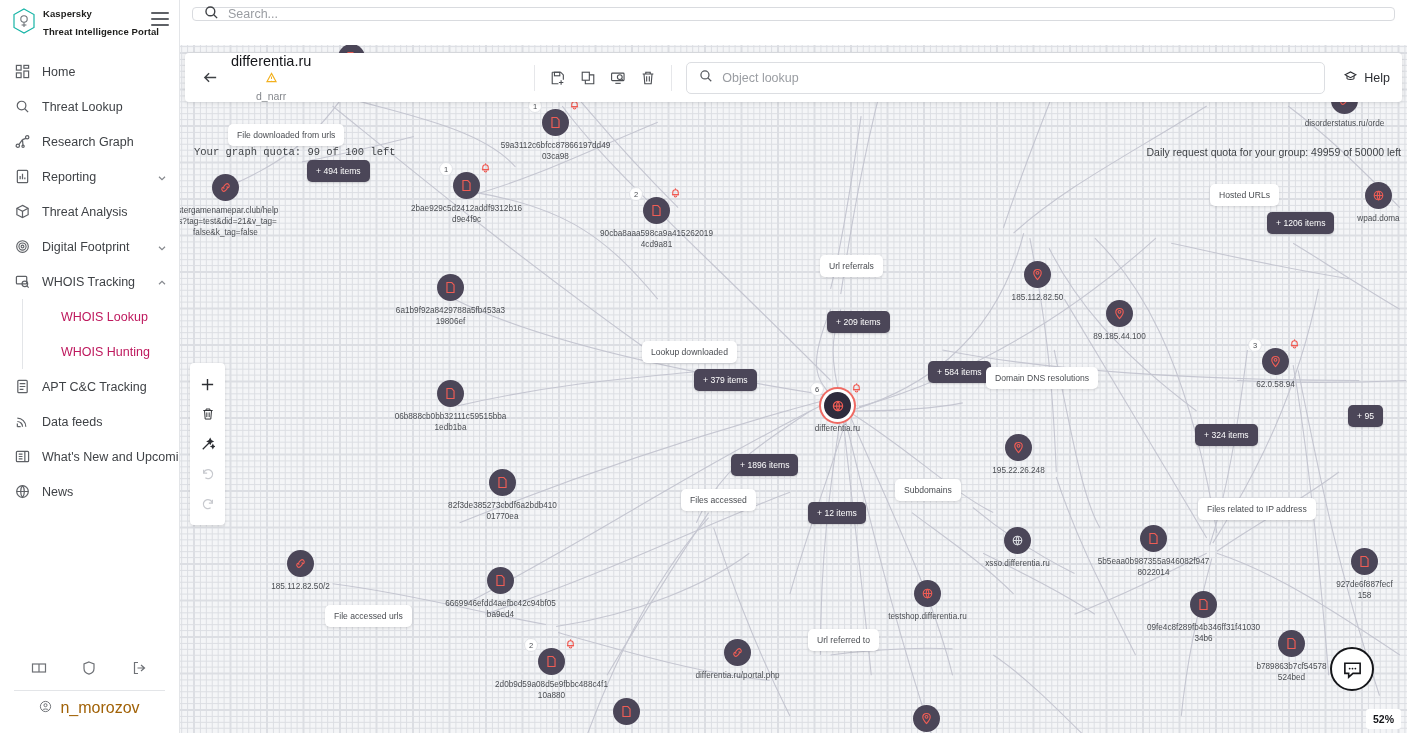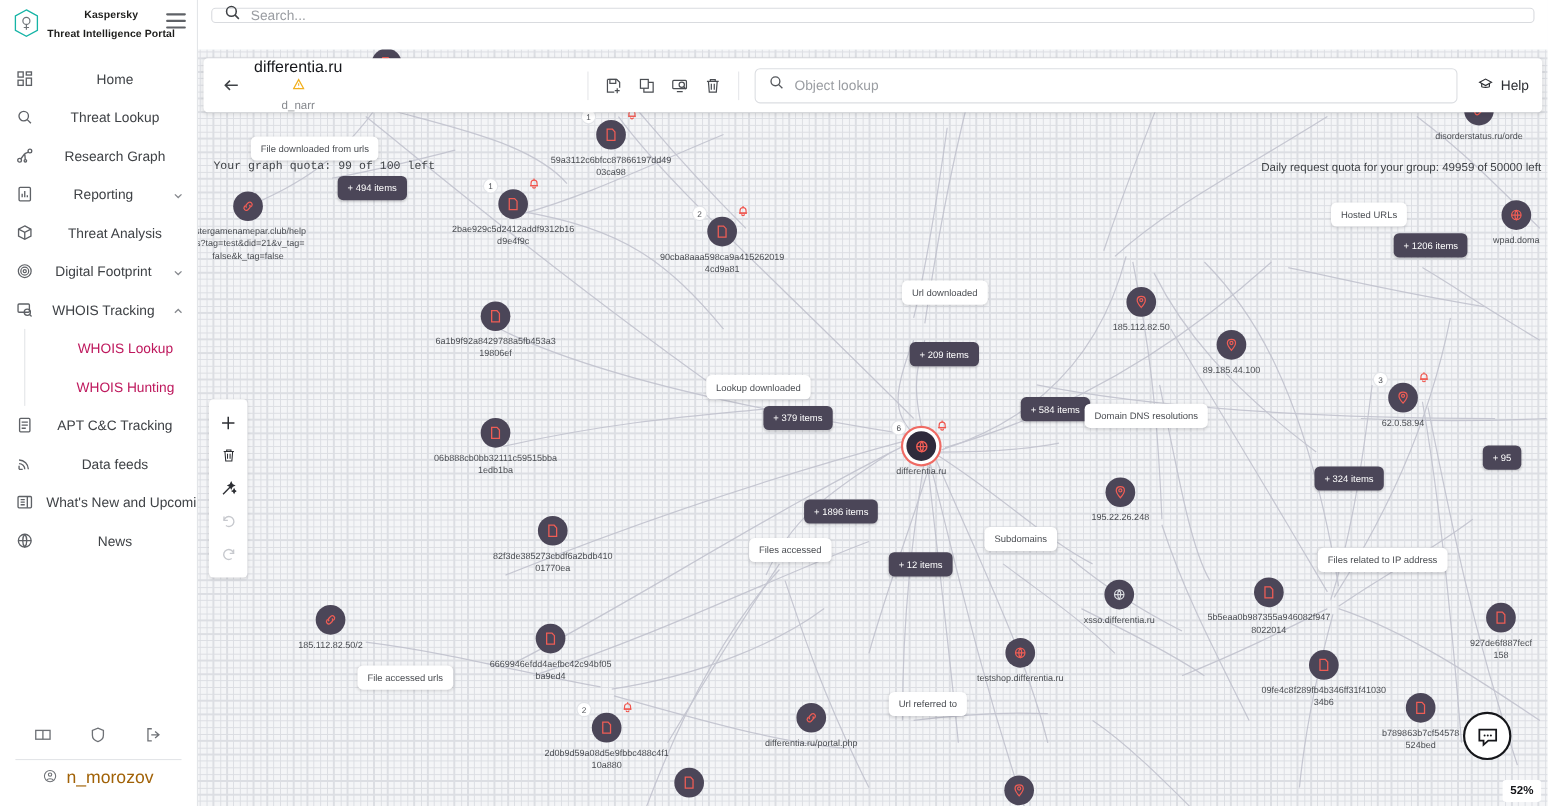--- a/index.html
+++ b/index.html
@@ -12,21 +12,20 @@
   .app { display: flex; width: 1407px; height: 733px; position: relative; }
 
   
   .sidebar {
     width: 180px; height: 733px;
     background: #fff;
     border-right: 1px solid #e3e5e8;
     display: flex; flex-direction: column;
     flex: 0 0 180px;
     position: relative;
-    text-align: center;
   }
   .brand {
     display: flex; align-items: center; gap: 7px;
     padding: 8px 10px 10px 12px;
     height: 44px;
   }
   .brand-logo { width: 24px; height: 26px; flex: 0 0 24px; }
   .brand-text { line-height: 1.15; }
   .brand-line1 { font-size: 9.5px; font-weight: bold; color: #1d1d1b; letter-spacing: .1px;}
   .brand-line2 { font-size: 9.5px; font-weight: bold; color: #1d1d1b; letter-spacing: .1px;}
@@ -858,21 +857,21 @@
           <div class="pill" style="left: 127px; top: 115px;">+ 494 items</div>
           <div class="pill" style="left: 647px; top: 266px;">+ 209 items</div>
           <div class="pill" style="left: 514px; top: 324px;">+ 379 items</div>
           <div class="pill" style="left: 748px; top: 316px;">+ 584 items</div>
           <div class="pill" style="left: 551px; top: 409px;">+ 1896 items</div>
           <div class="pill" style="left: 628px; top: 457px;">+ 12 items</div>
           <div class="pill" style="left: 1087px; top: 167px;">+ 1206 items</div>
           <div class="pill" style="left: 1015px; top: 379px;">+ 324 items</div>
           <div class="pill" style="left: 1168px; top: 360px;">+ 95</div>
           <div class="chip" style="left: 48px; top: 79px;">File downloaded from urls</div>
-          <div class="chip" style="left: 640px; top: 210px;">Url downloaded</div>
+          <div class="chip" style="left: 640px; top: 210px;">Url referrals</div>
           <div class="chip" style="left: 462px; top: 296px;">Lookup downloaded</div>
           <div class="chip" style="left: 806px; top: 322px;">Domain DNS resolutions</div>
           <div class="chip" style="left: 1030px; top: 139px;">Hosted URLs</div>
           <div class="chip" style="left: 501px; top: 444px;">Files accessed</div>
           <div class="chip" style="left: 715px; top: 434px;">Subdomains</div>
           <div class="chip" style="left: 145px; top: 560px;">File accessed urls</div>
           <div class="chip" style="left: 628px; top: 584px;">Url referred to</div>
           <div class="chip" style="left: 1018px; top: 453px;">Files related to IP address</div>
         </div>
 

